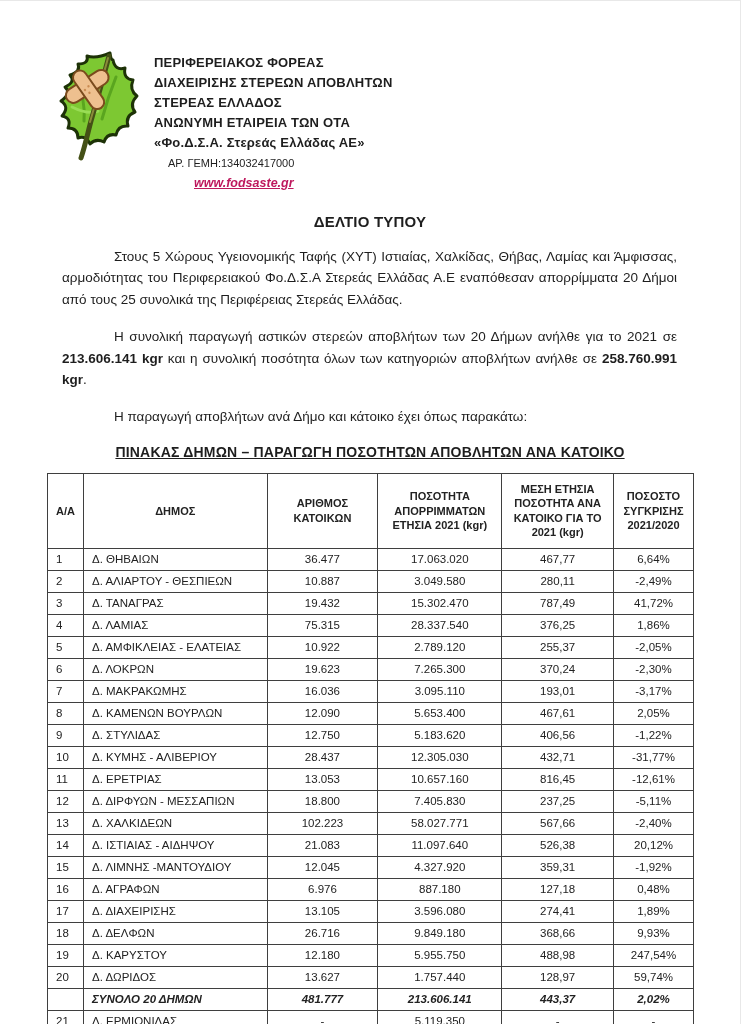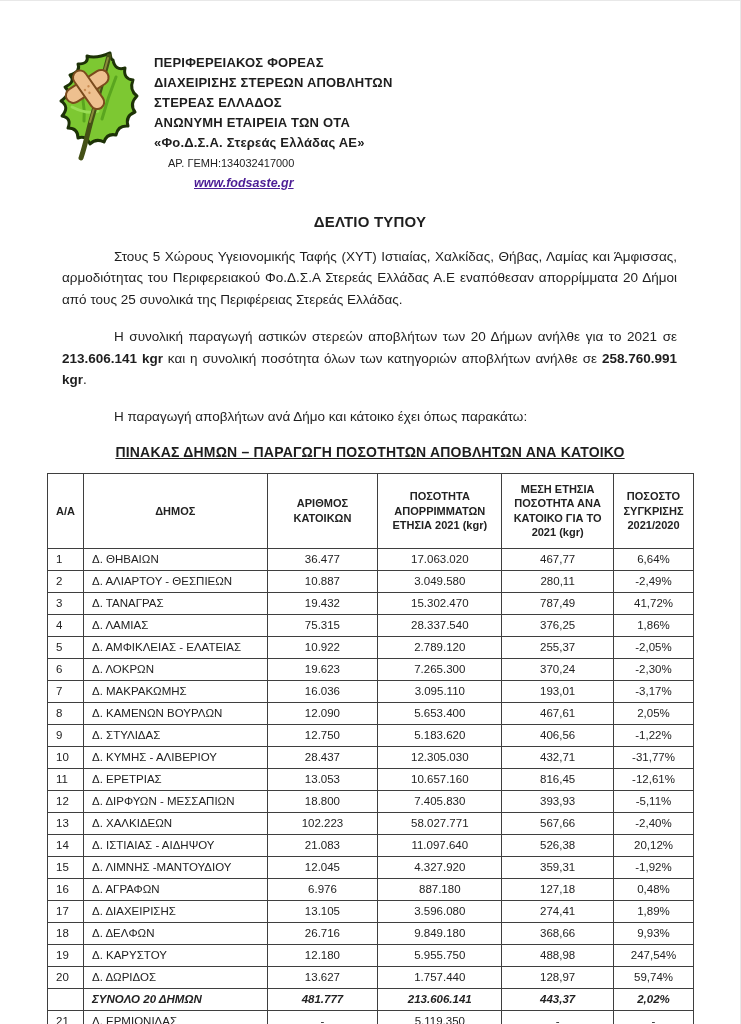--- a/index.html
+++ b/index.html
@@ -75,21 +75,21 @@
         </g>
       </svg>
     </div>
     <div class="org-block">
       <div class="org-line">ΠΕΡΙΦΕΡΕΙΑΚΟΣ ΦΟΡΕΑΣ</div>
       <div class="org-line">ΔΙΑΧΕΙΡΙΣΗΣ ΣΤΕΡΕΩΝ ΑΠΟΒΛΗΤΩΝ</div>
       <div class="org-line">ΣΤΕΡΕΑΣ ΕΛΛΑΔΟΣ</div>
       <div class="org-line">ΑΝΩΝΥΜΗ ΕΤΑΙΡΕΙΑ ΤΩΝ ΟΤΑ</div>
       <div class="org-line">«Φο.Δ.Σ.Α. Στερεάς Ελλάδας ΑΕ»</div>
       <div class="org-gemi">ΑΡ. ΓΕΜΗ:134032417000</div>
-      <a class="org-link" href="#" style="color:#4c1d95">www.fodsaste.gr</a>
+      <a class="org-link" href="#" style="color:#be185d">www.fodsaste.gr</a>
     </div>
   </div>
 
   <div class="doc-title">ΔΕΛΤΙΟ ΤΥΠΟΥ</div>
 
   <div class="body-copy">
     <p><span>Στους 5 Χώρους Υγειονομικής Ταφής (ΧΥΤ) Ιστιαίας, Χαλκίδας, Θήβας, Λαμίας και Άμφισσας, αρμοδιότητας του Περιφερειακού Φο.Δ.Σ.Α Στερεάς Ελλάδας Α.Ε εναπόθεσαν απορρίμματα 20 Δήμοι από τους 25 συνολικά της Περιφέρειας Στερεάς Ελλάδας.</span></p>
     <p><span>Η συνολική παραγωγή αστικών στερεών αποβλήτων των 20 Δήμων ανήλθε για το 2021 σε </span><span class="bold">213.606.141 kgr</span><span> και η συνολική ποσότητα όλων των κατηγοριών αποβλήτων ανήλθε σε </span><span class="bold">258.760.991 kgr</span><span>.</span></p>
     <p><span>Η παραγωγή αποβλήτων ανά Δήμο και κάτοικο έχει όπως παρακάτω:</span></p>
   </div>
@@ -203,21 +203,21 @@
             <td class="col-2">13.053</td>
             <td class="col-3">10.657.160</td>
             <td class="col-4">816,45</td>
             <td class="col-5">-12,61%</td>
           </tr>
           <tr>
             <td class="col-0">12</td>
             <td class="col-1">Δ. ΔΙΡΦΥΩΝ - ΜΕΣΣΑΠΙΩΝ</td>
             <td class="col-2">18.800</td>
             <td class="col-3">7.405.830</td>
-            <td class="col-4">393,93</td>
+            <td class="col-4">237,25</td>
             <td class="col-5">-5,11%</td>
           </tr>
           <tr>
             <td class="col-0">13</td>
             <td class="col-1">Δ. ΧΑΛΚΙΔΕΩΝ</td>
             <td class="col-2">102.223</td>
             <td class="col-3">58.027.771</td>
             <td class="col-4">567,66</td>
             <td class="col-5">-2,40%</td>
           </tr>

